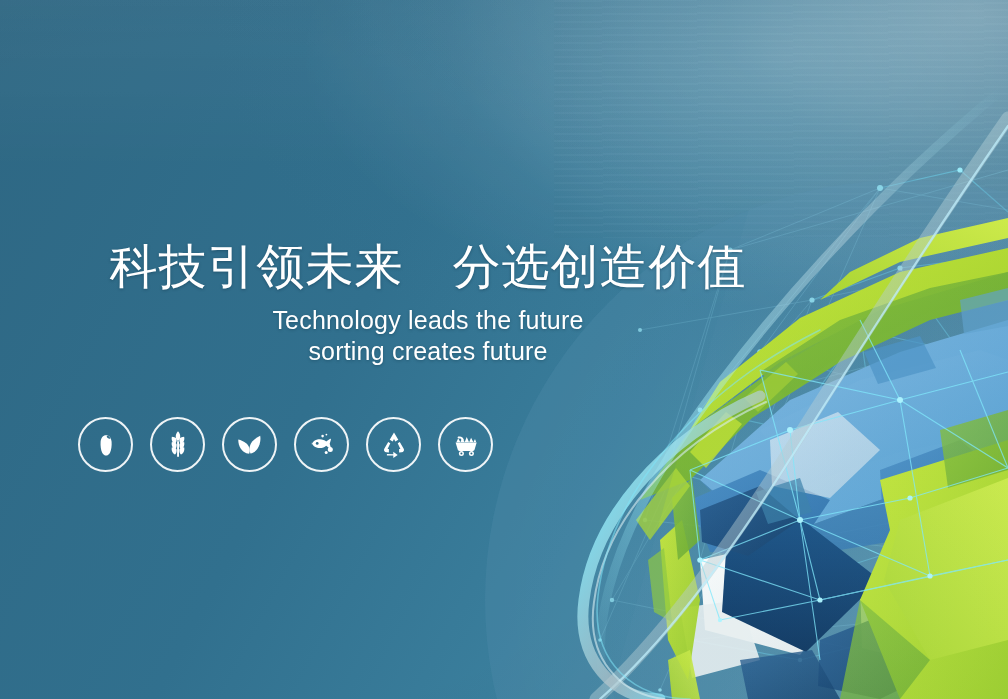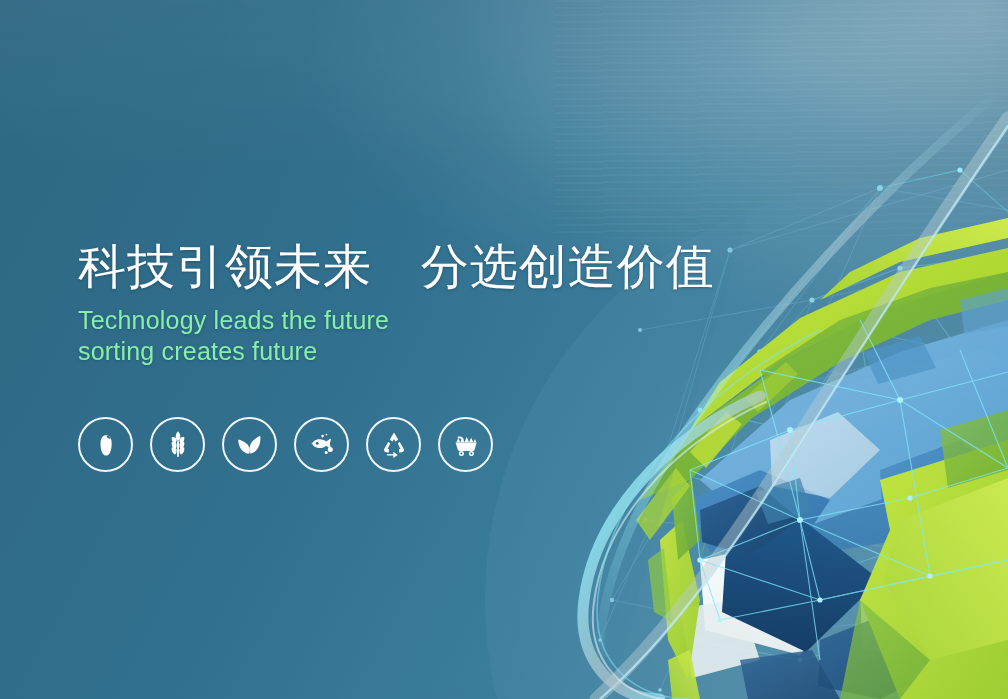--- a/index.html
+++ b/index.html
@@ -9,20 +9,21 @@
     font-family:"Liberation Sans","DejaVu Sans",sans-serif;
     background:#2f6b89;
   }
 
   #banner {
     position:relative;
     width:1008px;
     height:699px;
     overflow:hidden;
     background:#2f6b89;
+    text-align:center;
   }
 
   
   .bg-base {
     position:absolute; inset:0;
     background:
       radial-gradient(115% 95% at 97% 2%, rgba(133,176,196,0.95) 0%, rgba(104,156,181,0.55) 22%, rgba(63,120,150,0.18) 46%, rgba(47,107,137,0) 66%),
       linear-gradient(118deg, #2e6783 0%, #31708e 38%, #3a7e9c 62%, #548faa 85%, #6ba0b8 100%);
   }
   .bg-sheen {
@@ -63,21 +64,21 @@
     font-size:48px;
     line-height:1.18;
     font-weight:400;
     letter-spacing:1px;
     white-space:pre;
     text-shadow:0 1px 3px rgba(12,45,64,0.40);
     font-family:"DejaVu Sans","Liberation Sans",sans-serif;
   }
   .subline {
     margin-top:10px;
-    color:#86efac;
+    color:#ffffff;
     font-size:25px;
     line-height:1.24;
     font-weight:400;
     letter-spacing:.2px;
     text-shadow:0 1px 3px rgba(12,45,64,0.35);
     font-family:"Liberation Sans","DejaVu Sans",sans-serif;
   }
   .subline div { white-space:nowrap; }
 
   

